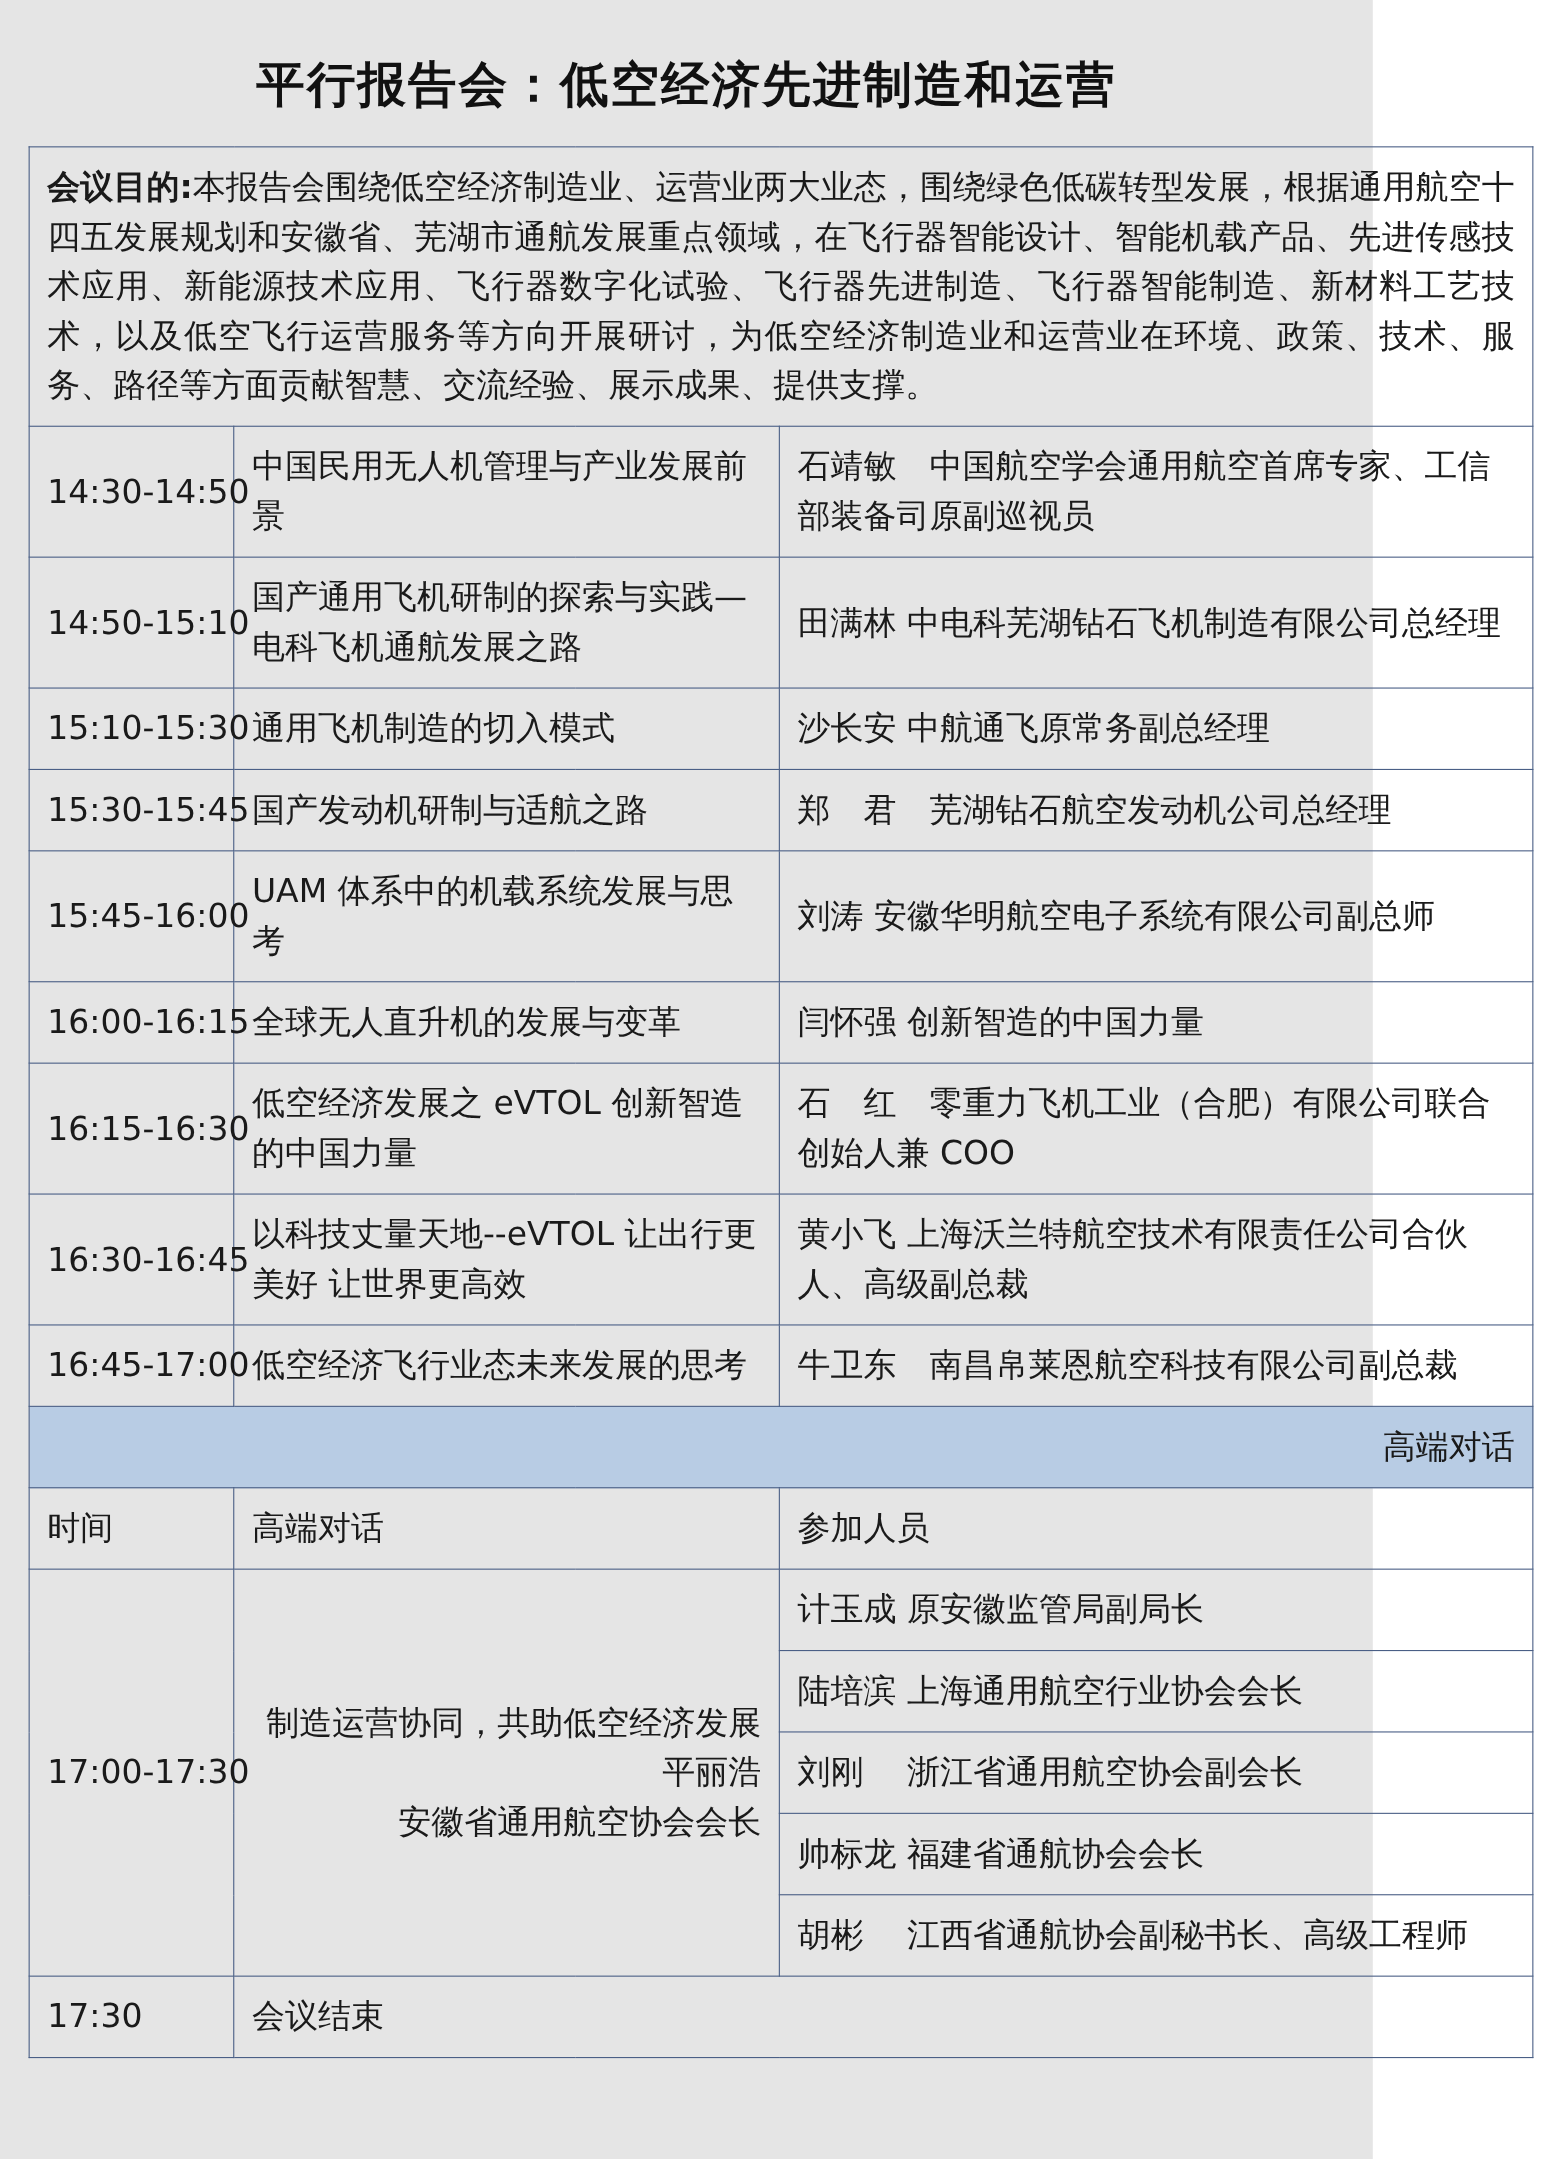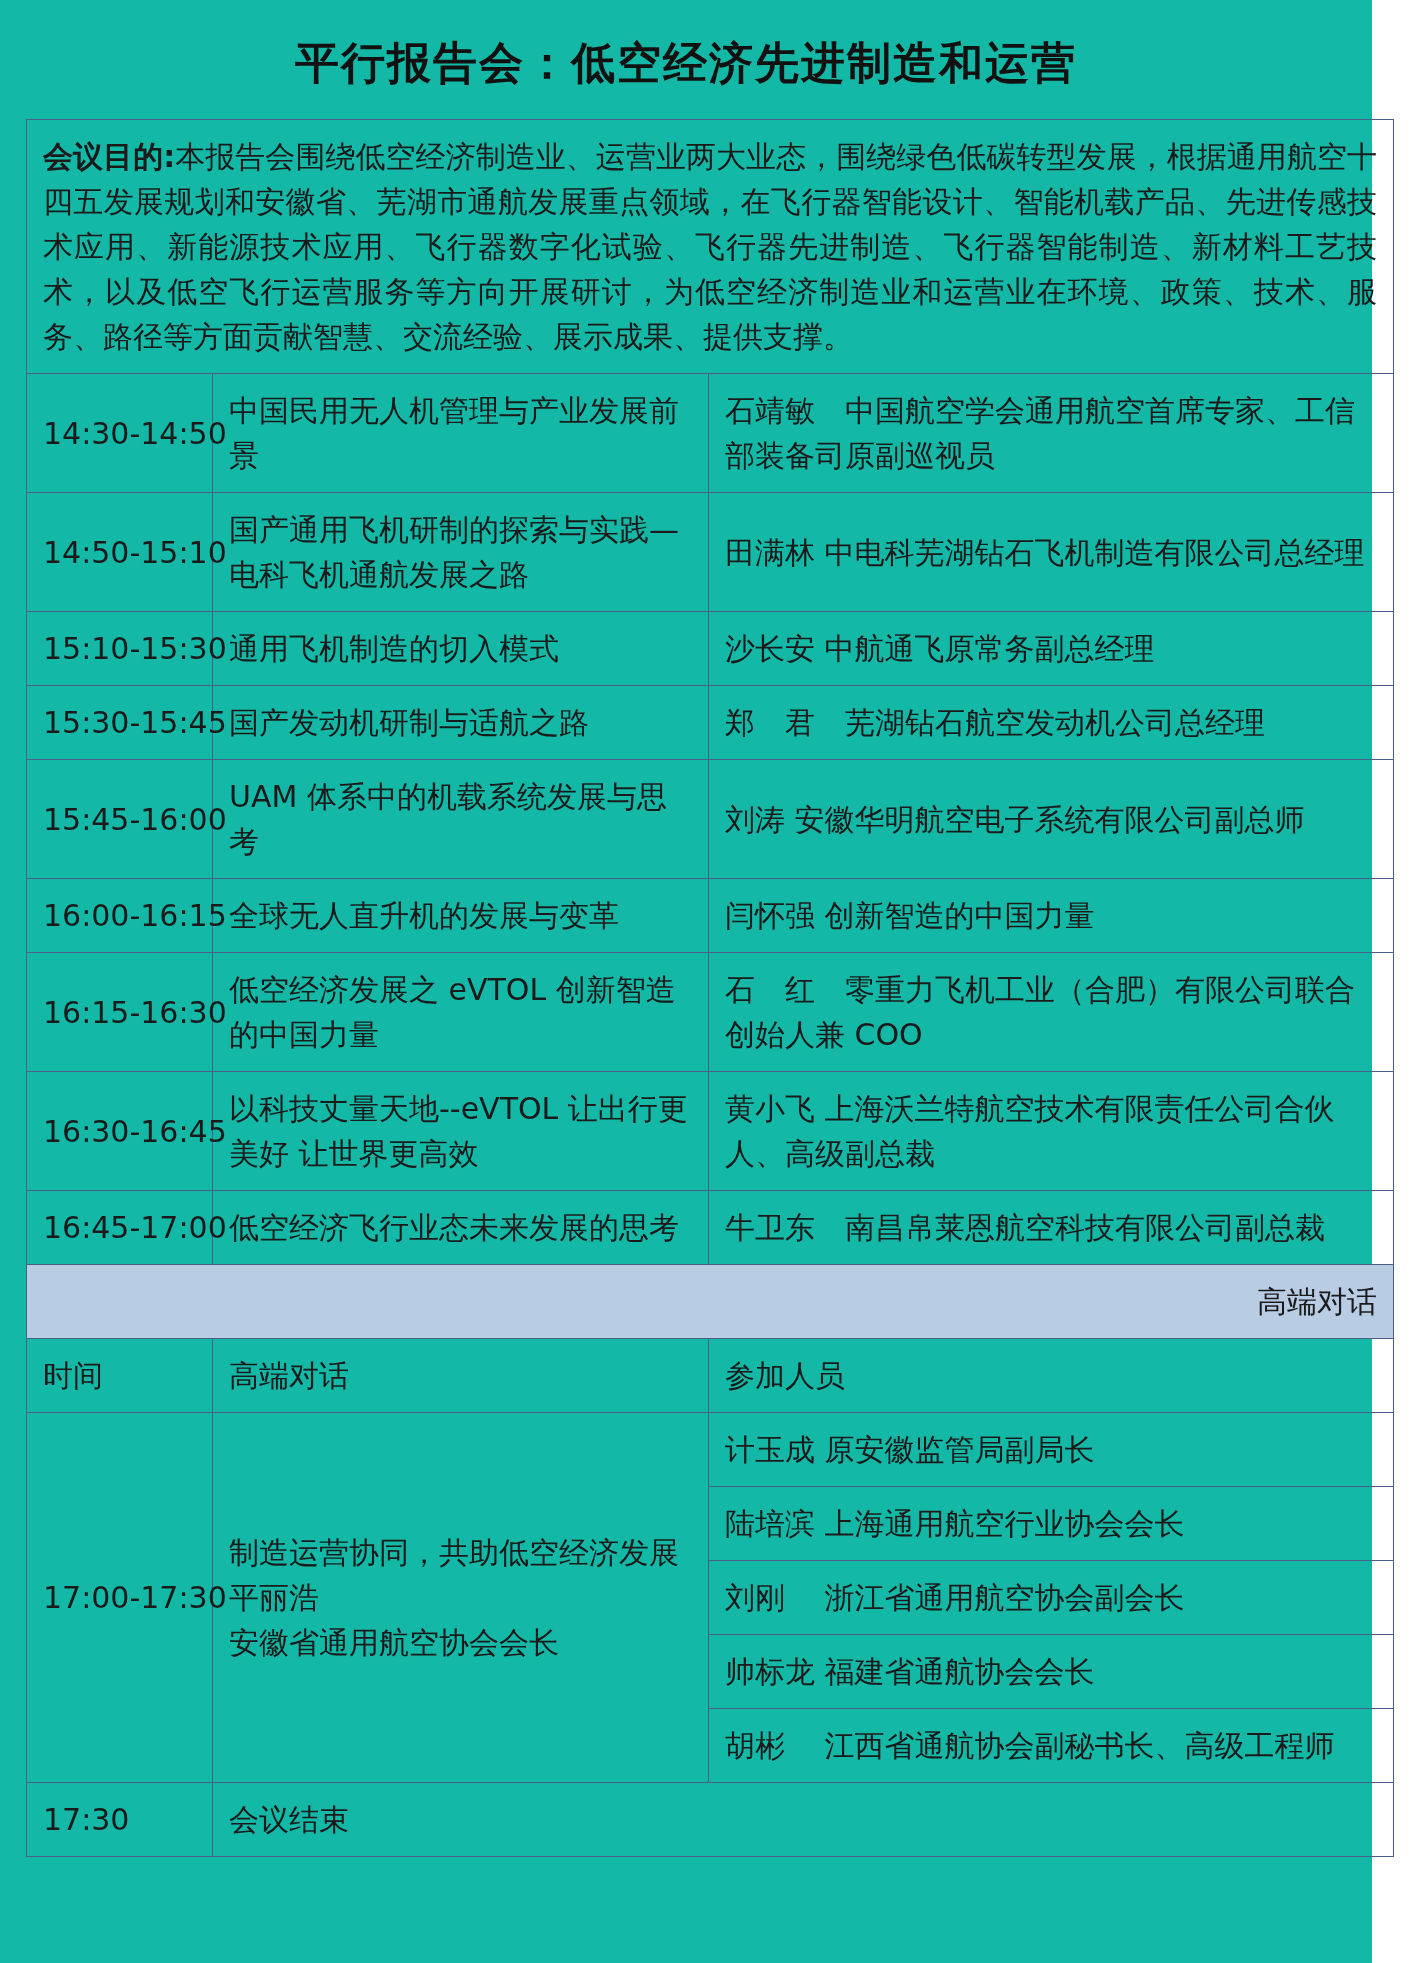--- a/index.html
+++ b/index.html
@@ -6,25 +6,25 @@
     margin: 0;
     padding: 0;
     background: #ffffff;
   }
   body {
     width: 1420px;
     font-family: "DejaVu Sans", "Liberation Sans", sans-serif;
     color: #1a1a1a;
   }
   .page {
-    width: 1372px;
+    width: 1248px;
     min-height: 1963px;
     box-sizing: border-box;
-    padding: 26px 26px 30px 26px;
-    background: #14b8a6;
+    padding: 40px 26px 30px 26px;
+    background: #e5e5e5;
   }
   .doc-title {
     text-align: center;
     font-size: 44px;
     font-weight: bold;
     letter-spacing: 2px;
     margin: 8px 0 26px 0;
     color: #111;
   }
   table.agenda {
@@ -64,20 +64,21 @@
   }
   .hdr {
     text-align: left;
     font-size: 25px;
     padding: 18px 10px;
   }
   .dialog-topic {
     font-size: 24px;
     line-height: 1.62;
     vertical-align: middle;
+    text-align: right;
   }
   .panelist {
     font-size: 24px;
     padding: 20px 16px 20px 22px;
     margin-left: 24px;
   }
   .center {
     text-align: center;
   }
   .end-label {

